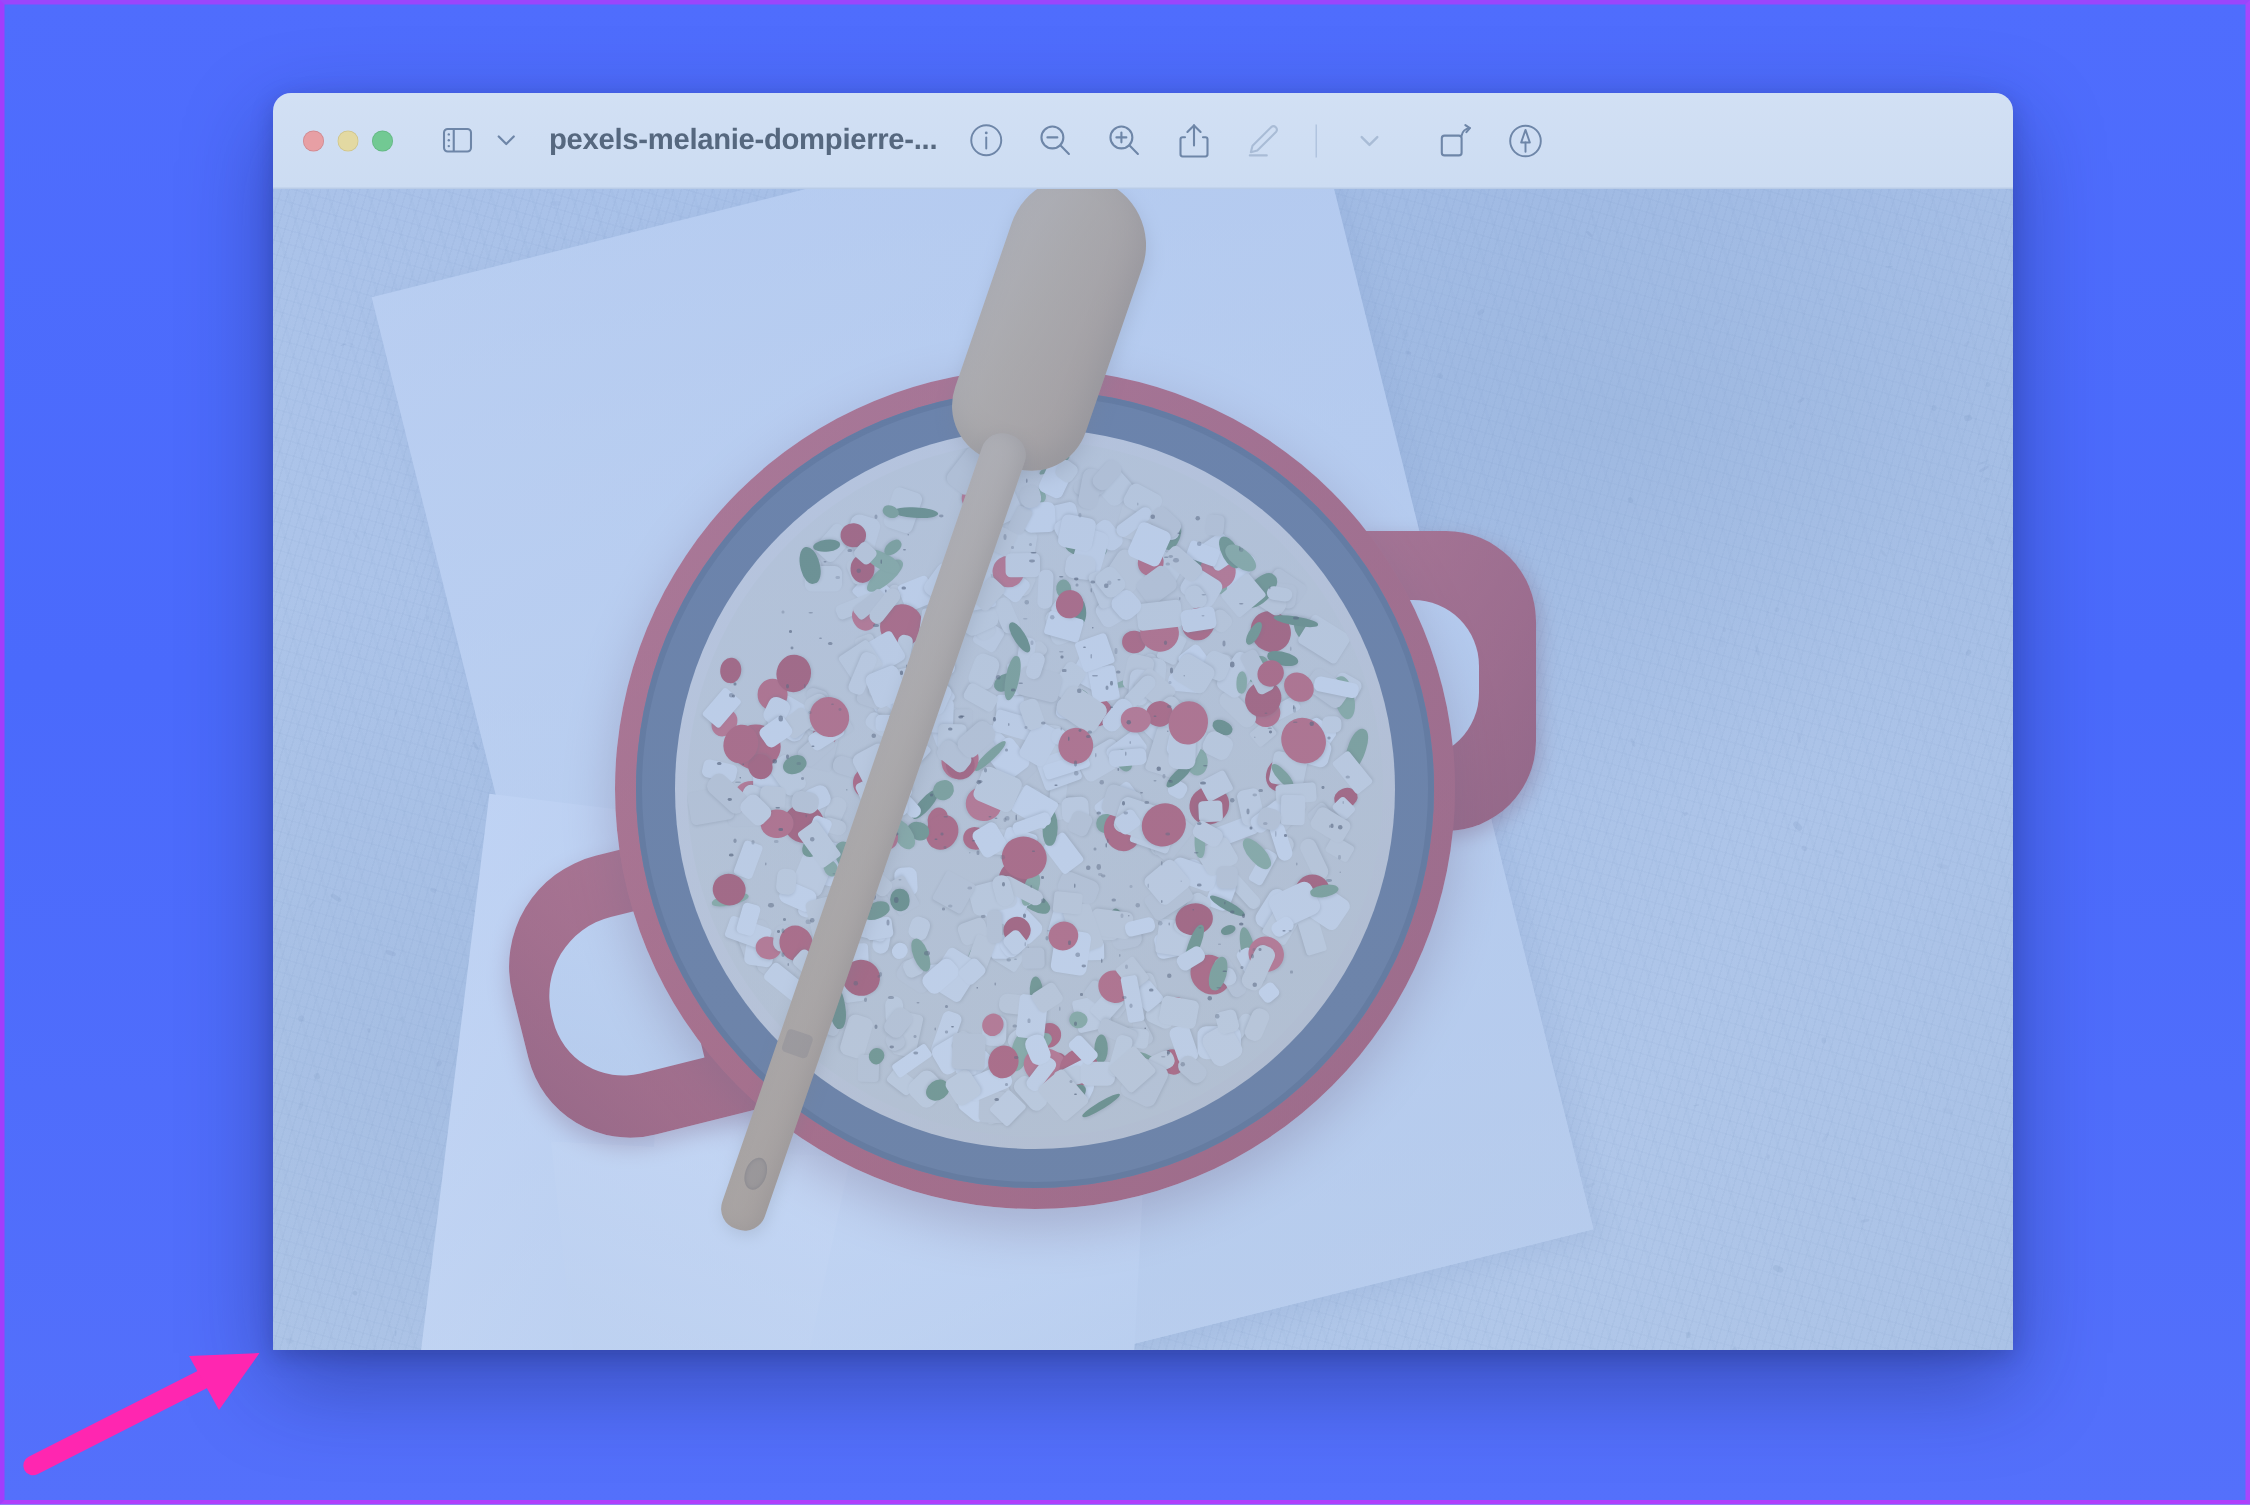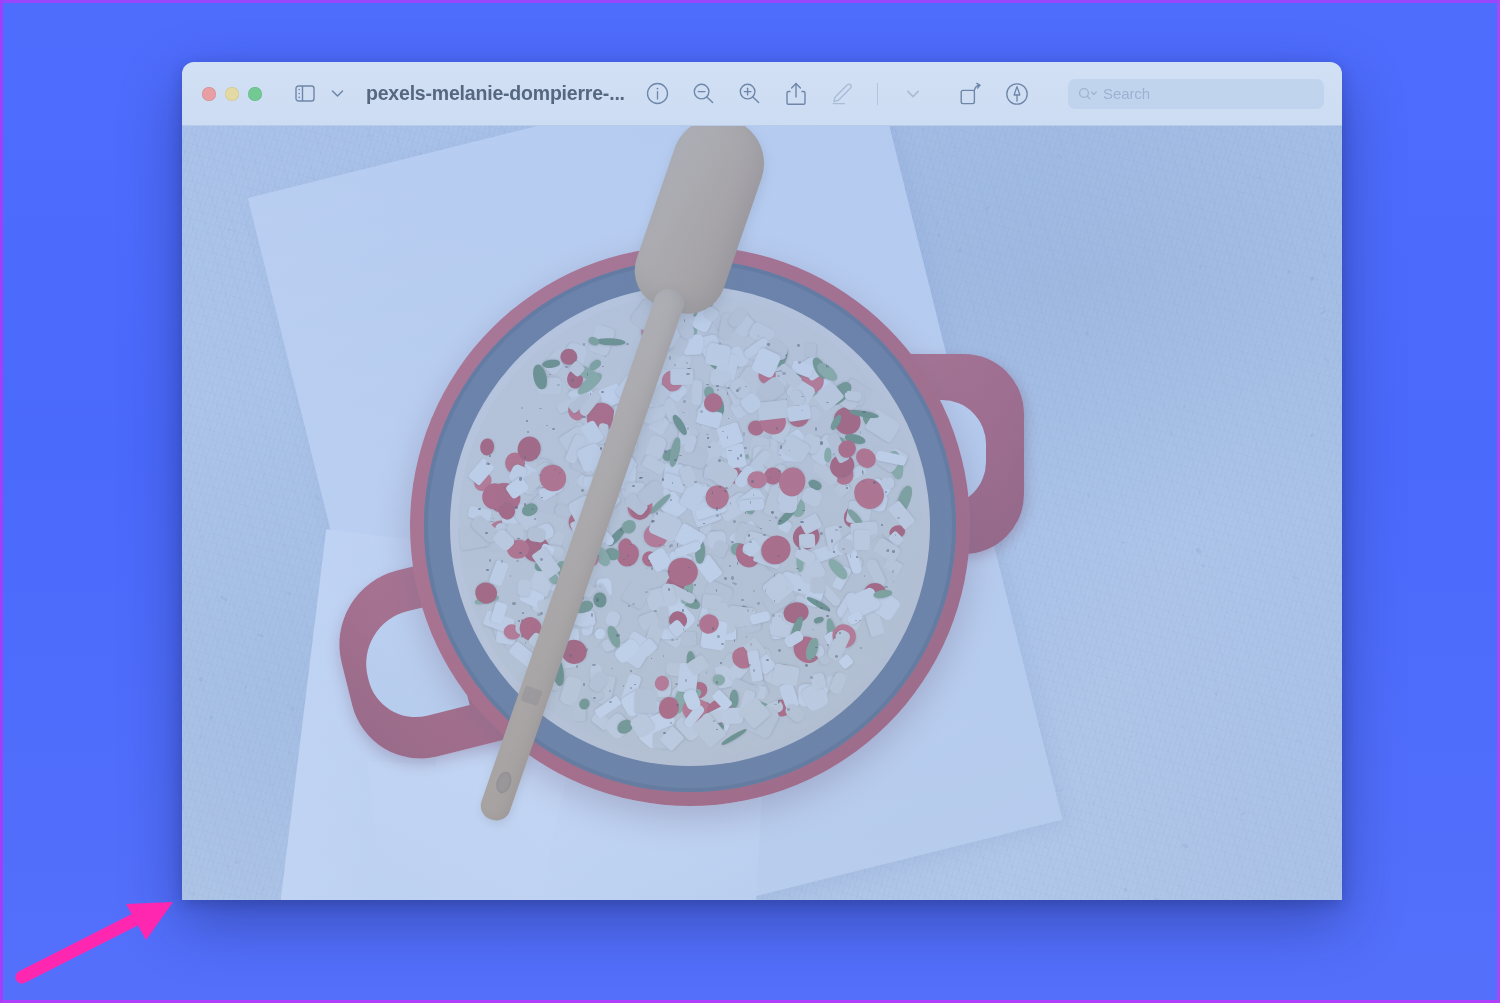--- a/index.html
+++ b/index.html
@@ -354,30 +354,20 @@
           <circle cx="12" cy="12" r="10.2"></circle>
           <path d="M12 4.6 14.9 13H9.1z"></path>
           <line x1="12" y1="13" x2="12" y2="19.2" stroke-linecap="round"></line>
         </svg>
       </span>
 
     </div>
 
     <div id="spacer"></div>
 
-    <div id="search-field">
-      <span class="tb-icon" style="width:20px;height:20px;color:#9db4d2;">
-        <svg width="20" height="14" viewBox="0 0 20 14" fill="none" stroke="currentColor" stroke-width="1.3" stroke-linecap="round" stroke-linejoin="round">
-          <circle cx="6" cy="6" r="4.4"></circle>
-          <line x1="9.3" y1="9.3" x2="11.8" y2="11.8"></line>
-          <polyline points="13.6,5 15.9,7.6 18.2,5"></polyline>
-        </svg>
-      </span>
-      <span id="search-placeholder">Search</span>
-    </div>
 
   </div>
 
   <div id="photo">
     <div id="photo-inner">
 
       <div class="stone">
           <div class="speck" style="left: 61.2492%; top: 92.6981%; width: 2.67147px; height: 3.74048px; opacity: 0.115789; transform: rotate(154.041deg);"></div>
           <div class="speck" style="left: 6.8784%; top: 98.3937%; width: 3.5269px; height: 1.15932px; opacity: 0.411298; transform: rotate(95.6251deg);"></div>
           <div class="speck" style="left: 60.5036%; top: 77.7417%; width: 4.163px; height: 2.64352px; opacity: 0.34954; transform: rotate(75.2539deg);"></div>

